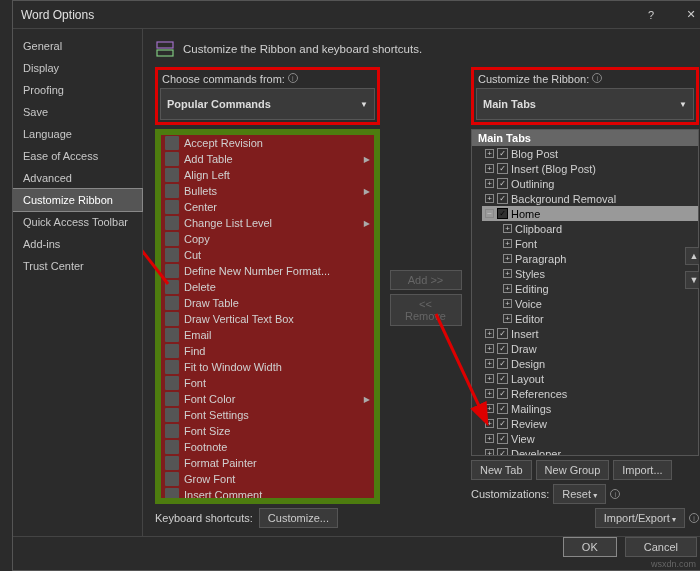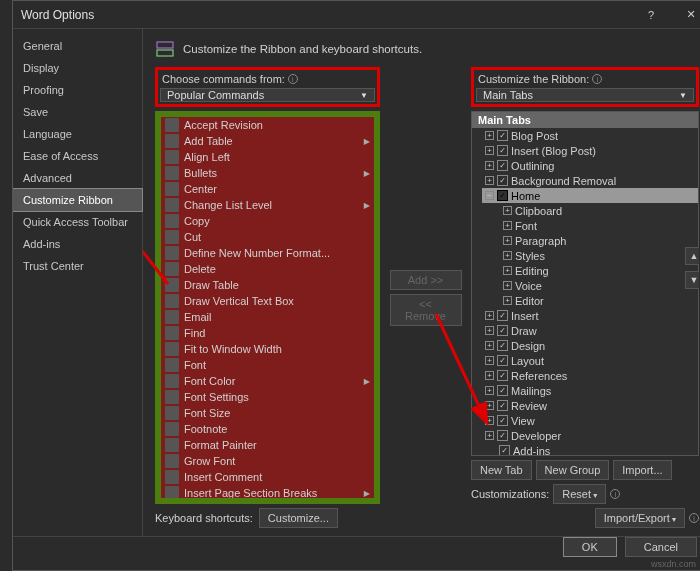--- a/index.html
+++ b/index.html
@@ -14,24 +14,24 @@
   .sidebar .item { padding: 5px 10px; font-size: 11px; color: #c8c8c8; cursor: default; }
   .sidebar .item.selected { background: #555; color: #fff; outline: 1px solid #888; }
   .content { flex: 1; padding: 10px 12px 8px 12px; overflow: hidden; display: flex; flex-direction: column; position: relative; }
   .header { display: flex; align-items: center; gap: 8px; margin-bottom: 8px; }
   .header-icon { width: 20px; height: 20px; }
   .header-text { font-size: 11.5px; color: #d0d0d0; }
   .cols { display: flex; gap: 8px; flex: 1; overflow: hidden; }
   .col-left { width: 225px; display: flex; flex-direction: column; }
   .col-mid { width: 75px; display: flex; flex-direction: column; justify-content: center; align-items: center; gap: 4px; }
   .col-right { flex: 1; display: flex; flex-direction: column; position: relative; }
-  .lbl-row { display: flex; align-items: center; gap: 3px; margin-bottom: 2px; padding: 1px 2px; }
+  .lbl-row { display: flex; gap: 3px; margin-bottom: 2px; padding: 1px 2px; }
   .info-icon { width: 10px; height: 10px; border-radius: 50%; border: 1px solid #888; display: inline-flex; align-items: center; justify-content: center; font-size: 7px; color: #888; }
   .highlight-box { border: 3px solid #d00; padding: 2px; margin-bottom: 4px; }
-  .combo { height: 14px; background: #3a3a3a; border: 1px solid #555; display: flex; align-items: center; justify-content: space-between; padding: 0 6px; font-size: 11px; color: #ddd; }
+  .combo { height: 32px; background: #3a3a3a; border: 1px solid #555; display: flex; align-items: center; justify-content: space-between; padding: 0 6px; font-size: 11px; color: #ddd; font-weight: bold; }
   .combo .arrow { font-size: 8px; }
   .listbox { flex: 1; border: 6px solid #4d7c0f; background: #7f1d1d; overflow-y: auto; overflow-x: hidden; }
   .cmd-item { display: flex; align-items: center; gap: 5px; padding: 1px 4px; font-size: 11px; color: #d0d0d0; height: 16px; position: relative; }
   .cmd-item .icn { width: 14px; height: 14px; display: inline-block; background: #555; border-radius: 1px; flex-shrink: 0; }
   .cmd-item .sub { margin-left: auto; font-size: 8px; color: #aaa; }
   .btn { background: #3a3a3a; border: 1px solid #555; color: #ccc; padding: 3px 8px; font-size: 11px; cursor: default; }
   .btn.disabled { color: #666; }
   .btn.drop::after { content: " ▾"; font-size: 8px; }
   .tree { flex: 1; border: 1px solid #555; background: #2f2f2f; overflow-y: auto; font-size: 11px; }
   .tree-title { background: #666; color: #fff; padding: 2px 6px; font-weight: bold; font-size: 11px; }

